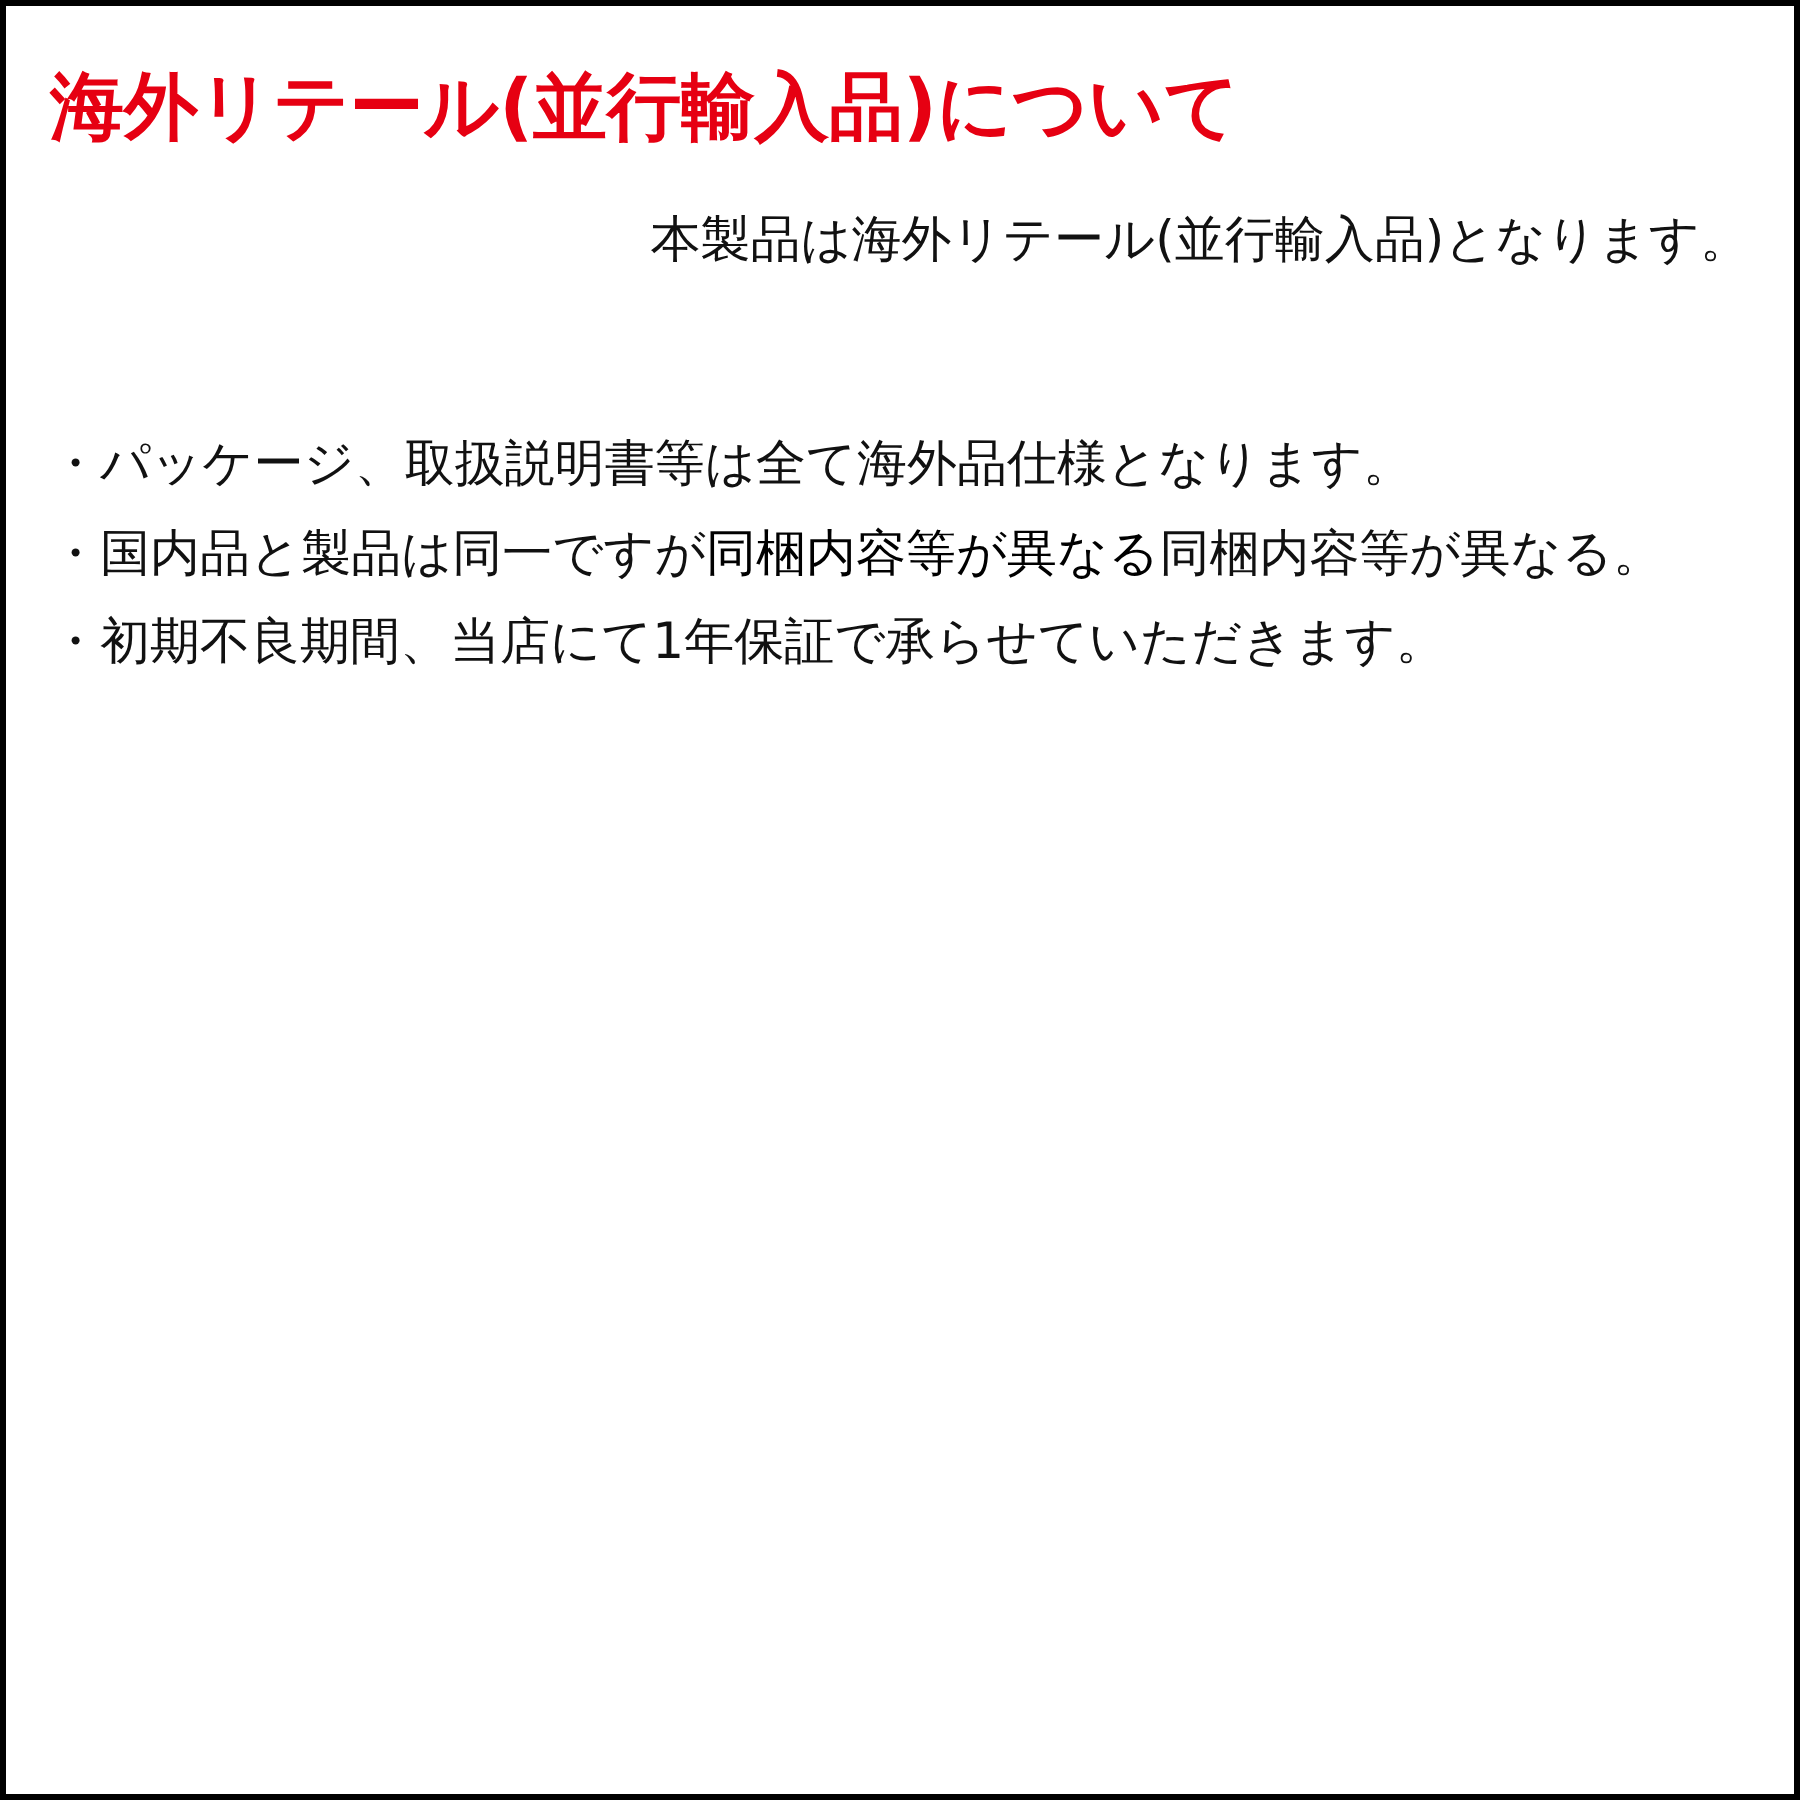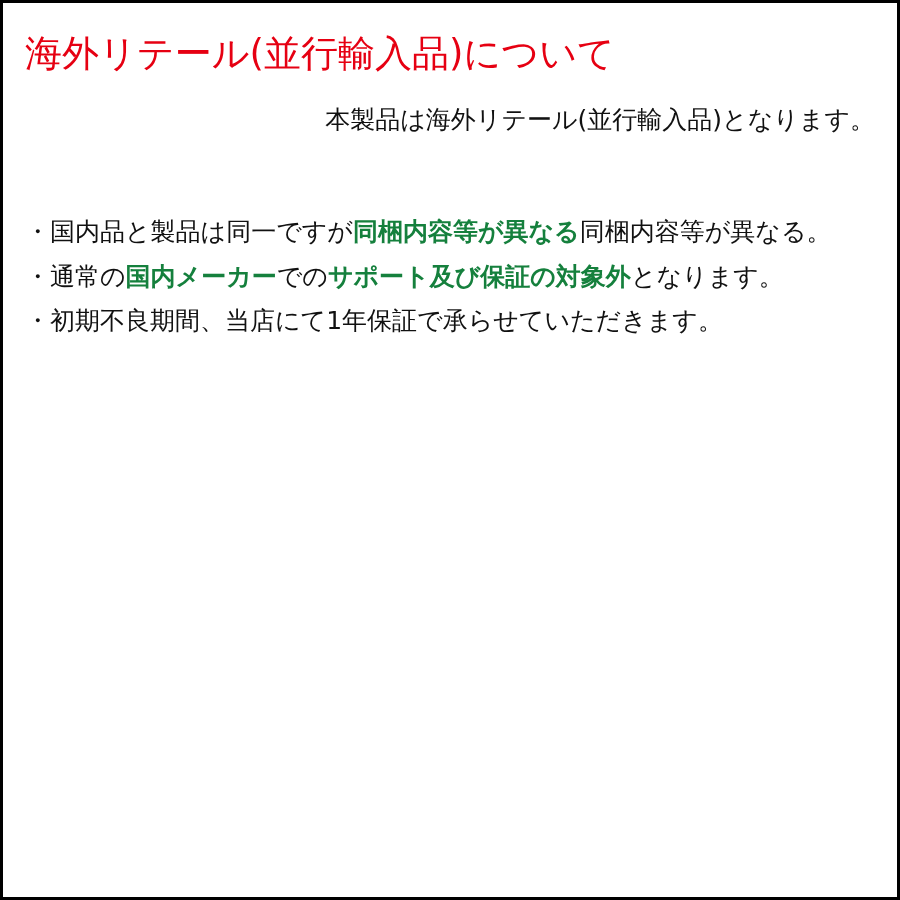--- a/index.html
+++ b/index.html
@@ -21,21 +21,21 @@
     box-sizing: border-box;
     border: 3px solid #000000;
     background: #ffffff;
   }
   .inner {
     padding: 28px 22px 0 22px;
   }
   .heading {
     color: #e60012;
     font-size: 37px;
-    font-weight: normal;
+    font-weight: bold;
     line-height: 1.25;
     letter-spacing: 0px;
     margin: 0 0 24px 0;
     white-space: nowrap;
   }
   .intro {
     font-size: 25px;
     line-height: 1.55;
     color: #111111;
     margin: 0 0 70px 0;
@@ -50,22 +50,21 @@
     padding: 0;
     list-style: none;
   }
   .bullets li {
     font-size: 25px;
     line-height: 1.78;
     color: #111111;
     white-space: nowrap;
   }
   .red {
-    color: #15803d;
-    font-weight: bold;
+    color: #000000;
   }
   .note {
     font-size: 19.5px;
     line-height: 1.6;
     color: #111111;
     margin-top: 8px;
     padding-left: 14px;
     white-space: nowrap;
   }
 </style>
@@ -76,24 +75,24 @@
   <div class="inner">
 
     <h1 class="heading">海外リテール(並行輸入品)について</h1>
 
     <div class="intro">
       <span class="line">本製品は海外リテール(並行輸入品)となります。</span>
     </div>
 
     <ul class="bullets">
       <li>
-        <span>・</span><span>国内品と製品は同一ですが</span><span class="red">同梱内容等が異なる</span><span>同梱内容等が異なる。</span>
+        <span>・</span><span>パッケージ、取扱説明書等は全て海外品仕様となります。</span>
       </li>
       <li>
-        <span>・</span><span>通常の</span><span class="red">国内メーカー</span><span>での</span><span class="red">サポート及び保証の対象外</span><span>となります。</span>
+        <span>・</span><span>国内品と製品は同一ですが</span><span class="red">同梱内容等が異なる</span><span>同梱内容等が異なる。</span>
       </li>
       <li>
         <span>・</span><span>初期不良期間、当店にて1年保証で承らせていただきます。</span>
       </li>
     </ul>
 
 
   </div>
 </div>
 

